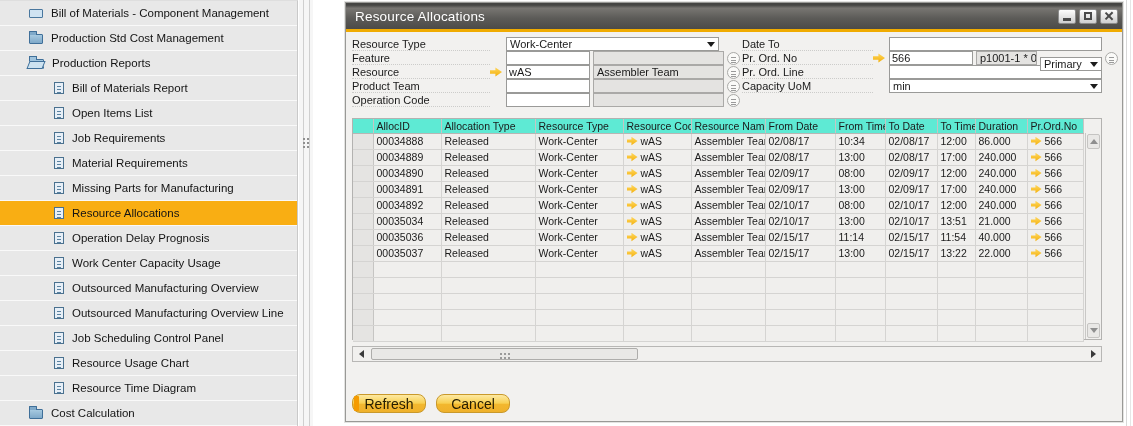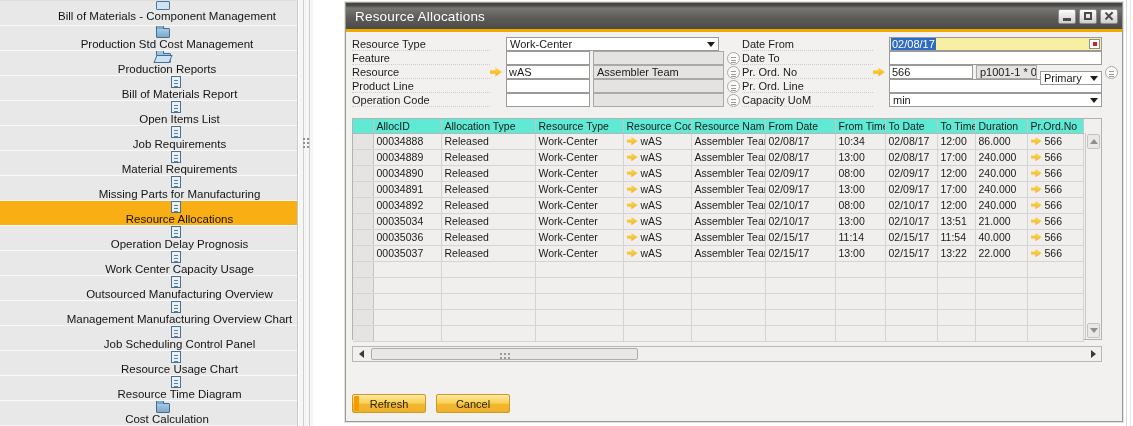--- a/index.html
+++ b/index.html
@@ -3,21 +3,21 @@
 <meta charset="utf-8">
 <style>
   * { margin:0; padding:0; box-sizing:border-box; }
   html,body { font-family:"Liberation Sans", sans-serif; }
   #stage { position:relative; width:1133px; height:426px; background:#ffffff; overflow:hidden; }
 
   
   #sidebar { position:absolute; left:0; top:0; width:298px; height:426px;
              background:#e8e8e8; border-top:1px solid #dedede; border-right:1px solid #c9c9c9; }
   .sb-item { height:25px; display:flex; align-items:center; background:#e8e8e8;
-             border-bottom:1px solid #f9f9f9; cursor:default; white-space:nowrap; overflow:hidden;flex-direction:column; }
+             border-bottom:1px solid #f9f9f9; cursor:default; white-space:nowrap; overflow:hidden; }
   .sb-item.selected { background:#F9AE13; }
   .sb-item.lvl1 { padding-left:29px; }
   .sb-item.lvl2 { padding-left:54px; }
   .sb-label { font-size:11.5px; color:#141414; margin-left:8px; }
   .sb-ico { display:inline-block; position:relative; flex:0 0 auto; }
   .window-icon { width:14px; height:9px; border:1px solid #49779e; background:#cfe3f2; border-radius:1px; }
   .folder-closed-icon { width:14px; height:10px; border:1px solid #3f6f99;
       background:linear-gradient(180deg,#a6c9e0,#7fa9c9); border-radius:1px; margin-top:2px; }
   .folder-closed-icon::before { content:''; position:absolute; left:-1px; top:-4px; width:6px; height:3px;
       background:#7fa9c9; border:1px solid #3f6f99; border-bottom:none; border-radius:1px 1px 0 0; }
@@ -116,23 +116,23 @@
   #hs-left { left:0; } #hs-right { right:0; }
   .tri-left { width:0; height:0; border-top:4px solid transparent; border-bottom:4px solid transparent; border-right:5px solid #3a3a3a; }
   .tri-right { width:0; height:0; border-top:4px solid transparent; border-bottom:4px solid transparent; border-left:5px solid #3a3a3a; }
   #hs-thumb { position:absolute; left:18px; top:1px; width:267px; height:12px; background:#e9e8e6;
               border:1px solid #aeadab; border-radius:2px; }
   .grip-h { position:absolute; left:50%; top:4px; margin-left:-5px; width:2px; height:2px; background:#9a9a9a;
             box-shadow:4px 0 #9a9a9a, 8px 0 #9a9a9a, 0 4px #9a9a9a, 4px 4px #9a9a9a, 8px 4px #9a9a9a; }
 
   
   #footer { position:absolute; left:6px; top:362px; display:flex; gap:10px; }
-  .gold-btn { min-width:74px; height:19px; border:1px solid #c9992b; border-radius:2px;
+  .gold-btn { min-width:74px; height:19px; border:1px solid #c9992b; border-radius:8px;
       background:linear-gradient(180deg,#fde9a2 0%,#f8d052 48%,#f2b72e 55%,#efb12b 100%);
-      font-size:11px; color:#241c00; display:flex; align-items:center; justify-content:center;
+      font-size:14px; color:#241c00; display:flex; align-items:center; justify-content:center;
       position:relative; cursor:default; padding:0 8px; }
   .gold-btn.default::before { content:''; position:absolute; left:1px; top:1px; bottom:1px; width:5px;
       background:#f59b00; border-radius:1px; }
 </style>
 </head>
 <body>
 
 <div id="stage">
 
   <div id="sidebar">
@@ -179,21 +179,21 @@
       <div class="sb-item lvl2">
         <span class="sb-ico document-icon"></span>
         <span class="sb-label">Work Center Capacity Usage</span>
       </div>
       <div class="sb-item lvl2">
         <span class="sb-ico document-icon"></span>
         <span class="sb-label">Outsourced Manufacturing Overview</span>
       </div>
       <div class="sb-item lvl2">
         <span class="sb-ico document-icon"></span>
-        <span class="sb-label">Management Manufacturing Overview Chart</span>
+        <span class="sb-label">Outsourced Manufacturing Overview Line</span>
       </div>
       <div class="sb-item lvl2">
         <span class="sb-ico document-icon"></span>
         <span class="sb-label">Job Scheduling Control Panel</span>
       </div>
       <div class="sb-item lvl2">
         <span class="sb-ico document-icon"></span>
         <span class="sb-label">Resource Usage Chart</span>
       </div>
       <div class="sb-item lvl2">
@@ -246,40 +246,35 @@
           <div class="f-row">
             <span class="f-label">Resource</span>
             <span class="arrow-slot">
               <span class="link-arrow"></span>
             </span>
             <input class="inp" type="text" value="wAS" style="width: 84px;">
             <div class="gray-field" style="width: 131px;">Assembler Team</div>
             <span class="cfl"></span>
           </div>
           <div class="f-row">
-            <span class="f-label">Product Line</span>
+            <span class="f-label">Product Team</span>
             <span class="arrow-slot"></span>
             <input class="inp" type="text" style="width: 84px;">
             <div class="gray-field" style="width: 131px;"></div>
             <span class="cfl"></span>
           </div>
           <div class="f-row">
             <span class="f-label">Operation Code</span>
             <span class="arrow-slot"></span>
             <input class="inp" type="text" style="width: 84px;">
             <div class="gray-field" style="width: 131px;"></div>
             <span class="cfl"></span>
           </div>
         </div>
       <div id="form-right" class="f-group">
-          <div class="f-row">
-            <span class="f-label">Date From</span>
-            <span class="arrow-slot"></span>
-            <div class="date-field" style="width: 213px;"><span class="sel-blue">02/08/17</span><span class="cal-icon"></span></div>
-          </div>
           <div class="f-row">
             <span class="f-label">Date To</span>
             <span class="arrow-slot"></span>
             <input class="inp" type="text" style="width: 213px;">
           </div>
           <div class="f-row">
             <span class="f-label">Pr. Ord. No</span>
             <span class="arrow-slot">
               <span class="link-arrow"></span>
             </span>

